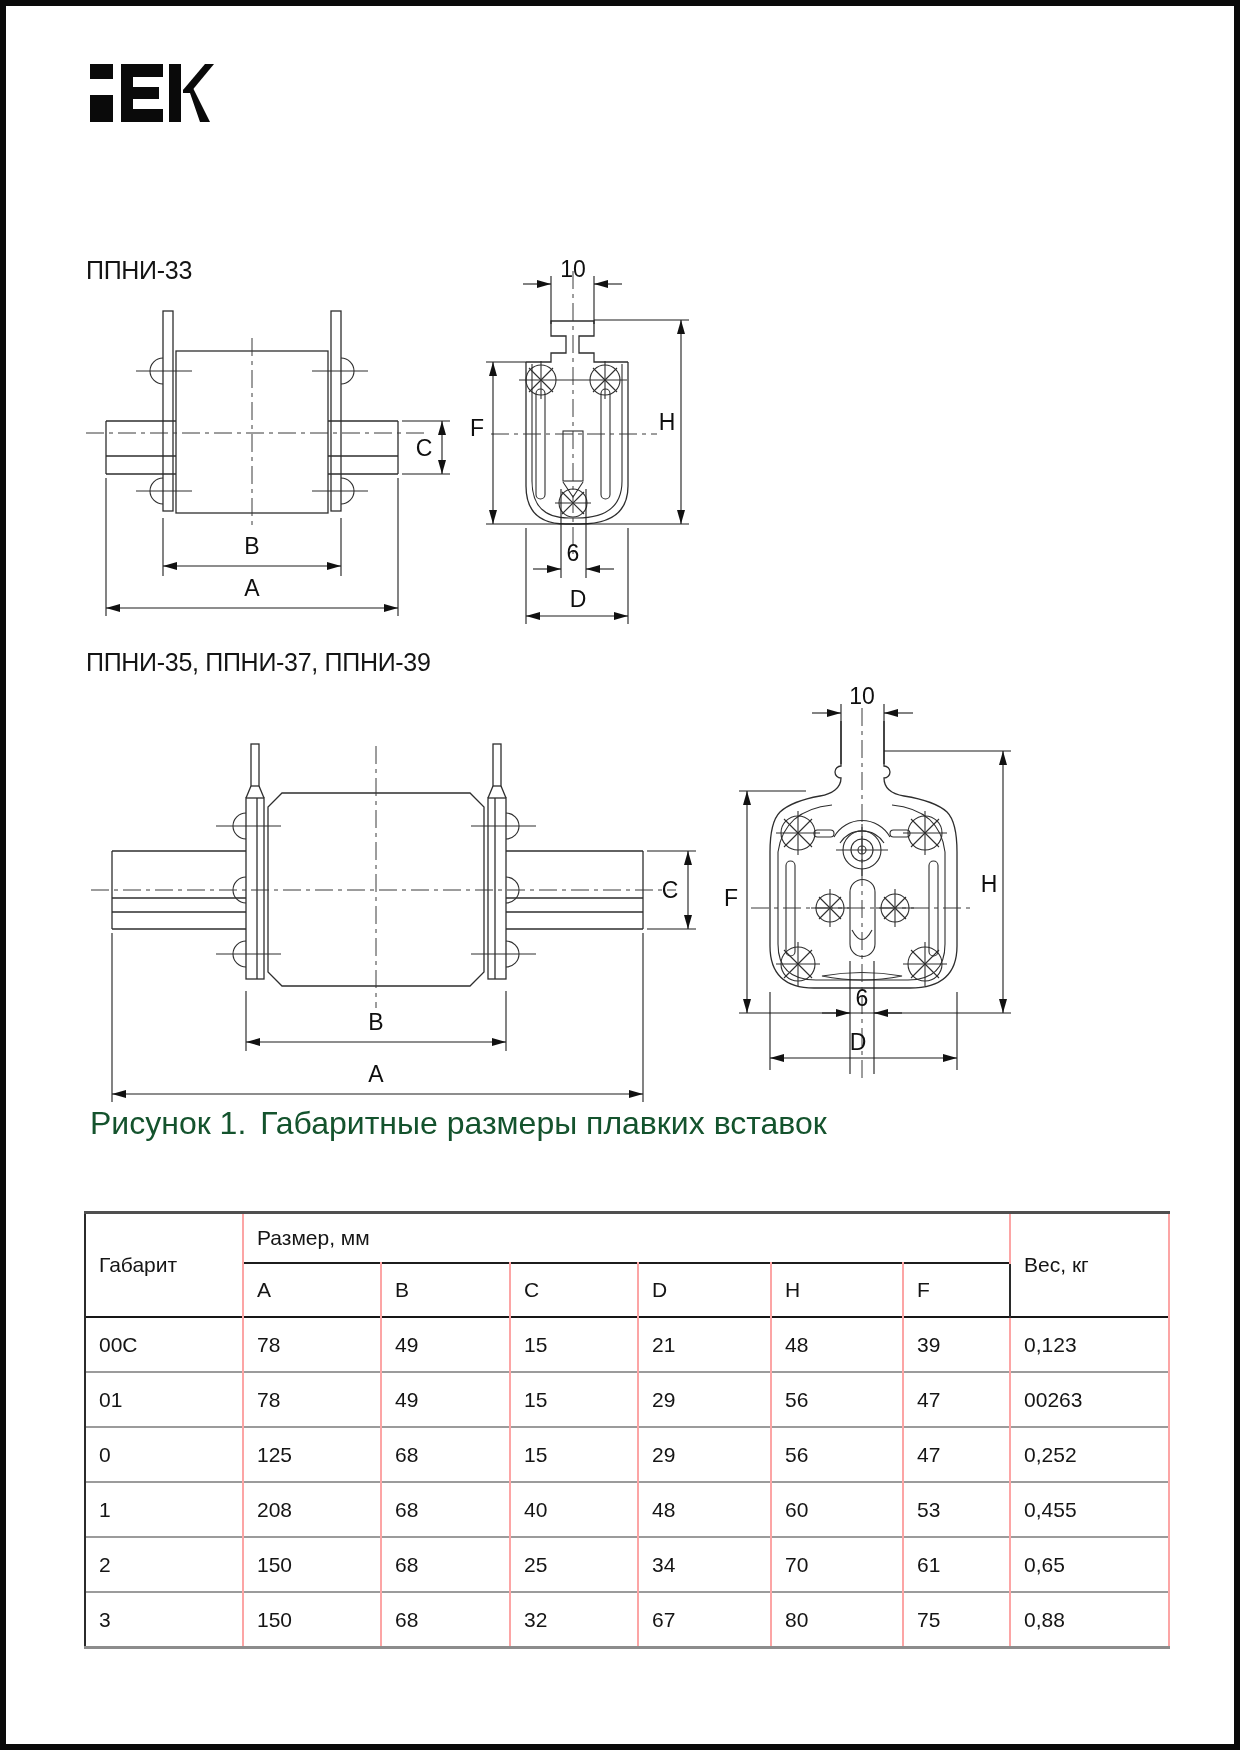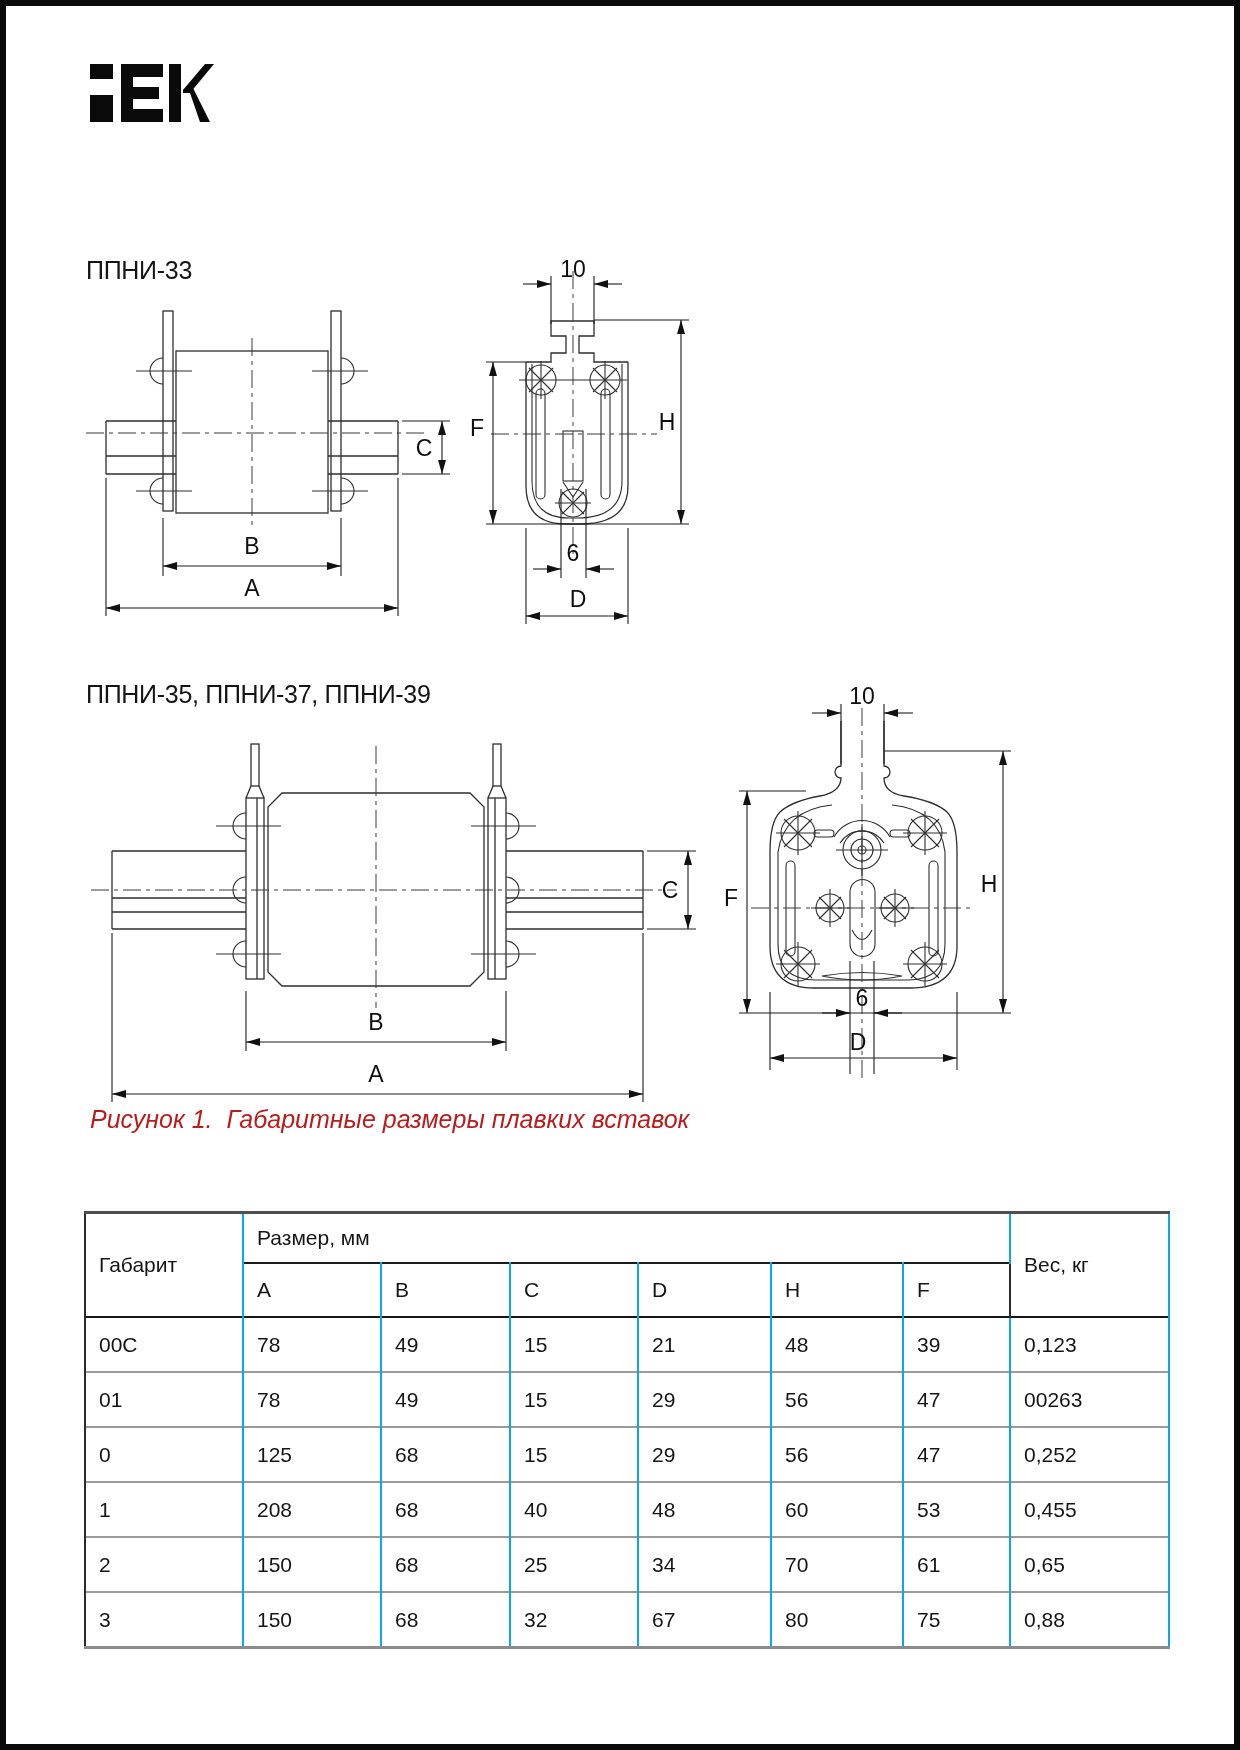--- a/index.html
+++ b/index.html
@@ -16,24 +16,23 @@
   .sec-title{
     position:absolute;
     font-size:25px;
     letter-spacing:-0.3px;
     color:#141414;
     white-space:nowrap;
   }
   .caption{
     position:absolute;
     left:84px;top:1099px;
-    font-size:25px;
-    color:#b91c1c;
+    font-size:32px;
+    color:#14532d;
     white-space:nowrap;
-    font-style:italic;
   }
   .caption .cap-pre{margin-right:14px;}
   .drawing{position:absolute;}
   svg{display:block;}
   svg .geo{stroke:#2e2e2e;stroke-width:1.3;fill:none;}
   svg .geo2{stroke:#2e2e2e;stroke-width:1.1;fill:none;}
   svg .cl{stroke:#3a3a3a;stroke-width:1;fill:none;stroke-dasharray:18 5 4 5;}
   svg .dim{stroke:#1c1c1c;stroke-width:1.1;fill:none;}
   svg .ah{fill:#111;stroke:none;}
   svg text{font-family:"Liberation Sans", sans-serif;fill:#0f0f0f;}
@@ -49,21 +48,21 @@
   }
   table.spec col.c0{width:158px;} table.spec col.c1{width:138px;}
   table.spec col.c2{width:129px;} table.spec col.c3{width:128px;}
   table.spec col.c4{width:133px;} table.spec col.c5{width:132px;}
   table.spec col.c6{width:107px;} table.spec col.c7{width:159px;}
   table.spec th, table.spec td{
     font-weight:400;
     text-align:left;
     padding:0 6px 0 13px;
     border-left:2px solid #2b2b2b;
-    border-right:2px solid #0ea5e9;
+    border-right:2px solid #fca5a5;
   }
   table.spec{border-top:3px solid #4f4f4f;border-bottom:3px solid #8c8c8c;}
   tr.hrow1 th{height:48px;vertical-align:middle;}
   th.span2{vertical-align:top;padding-top:12px;}
   tr.hrow2 th{height:52px;vertical-align:middle;border-top:2px solid #1c1c1c;}
   tr.drow td{height:53px;vertical-align:middle;border-top:2px solid #9b9b9b;}
   tr.drow.first td{border-top:2px solid #161616;}
   .logo{position:absolute;left:82px;top:56px;}
 </style>
 </head>
@@ -234,21 +233,21 @@
         <line x1="65" y1="282" x2="65" y2="378"></line>
         <line x1="167" y1="282" x2="167" y2="378"></line>
         <line x1="65" y1="370" x2="167" y2="370"></line>
         <polygon class="ah" points="65,370 79,366 79,374"></polygon>
         <polygon class="ah" points="167,370 153,366 153,374"></polygon>
       </g>
       <text class="dimtxt" x="117" y="361" text-anchor="middle">D</text>
     </svg>
   </div>
 
-  <div class="sec-title" style="left:80px;top:674px;">ППНИ-35, ППНИ-37, ППНИ-39</div>
+  <div class="sec-title" style="left:80px;top:642px;">ППНИ-35, ППНИ-37, ППНИ-39</div>
 
   <div class="drawing" style="left:70px;top:640px;">
     <svg width="640" height="470" viewBox="0 0 640 470">
 
       <g class="geo">
         <line x1="36" y1="205" x2="170" y2="205"></line>
         <line x1="36" y1="252" x2="170" y2="252"></line>
         <line x1="36" y1="266" x2="170" y2="266"></line>
         <line x1="36" y1="283" x2="170" y2="283"></line>
         <line x1="36" y1="205" x2="36" y2="283"></line>

